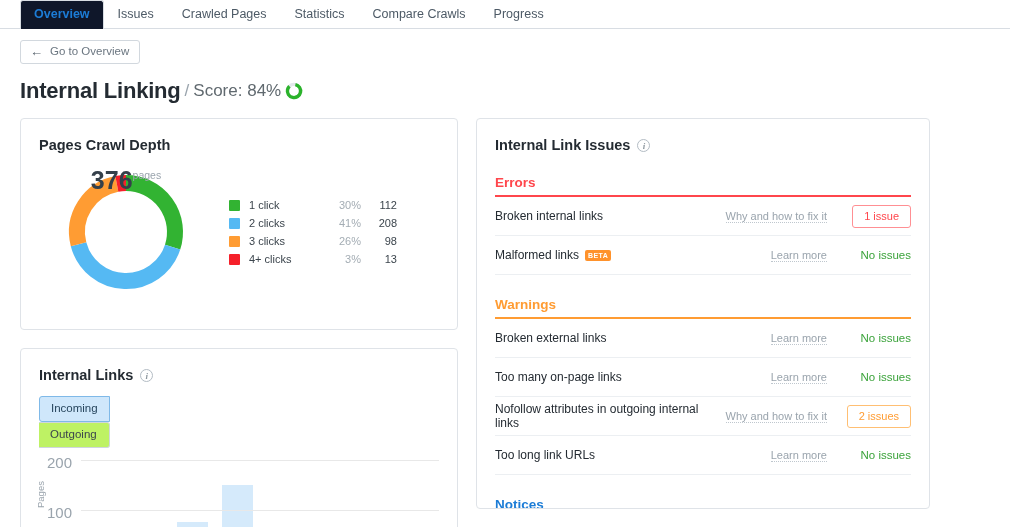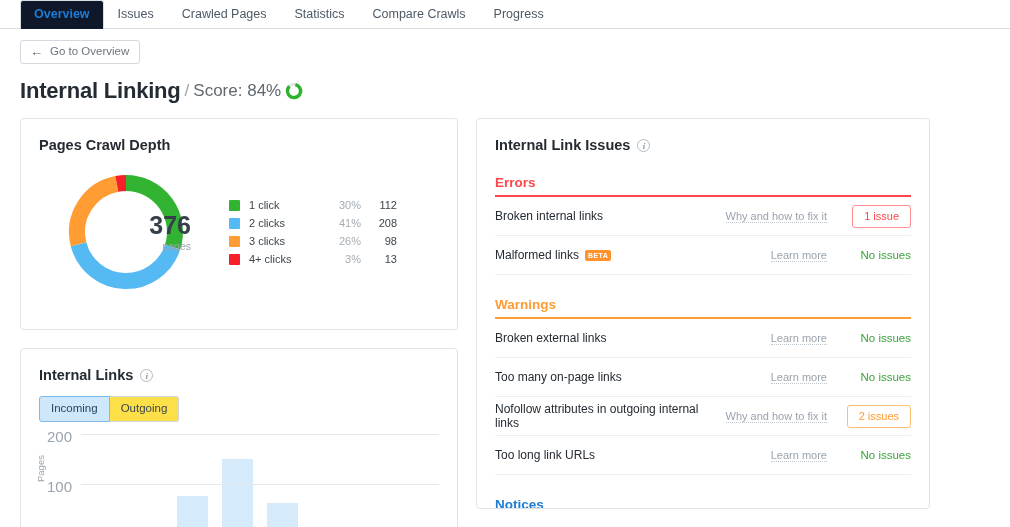--- a/index.html
+++ b/index.html
@@ -109,47 +109,47 @@
     line-height: 12px;
     cursor: pointer;
   }
 
   
   .donutcard { padding: 18px 18px 32px 18px; }
   .donutwrap { display: flex; align-items: center; margin-top: 14px; }
   .donut { position: relative; width: 130px; height: 130px; margin-left: 22px; flex: none; }
   .donut-center {
     position: absolute; inset: 0;
-    display: flex; flex-direction: column;
-    align-items: flex-end; justify-content: center;
+    display: flex; flex-direction: row;
+    align-items: flex-start; justify-content: center;
     pointer-events: none;
   }
   .donut-num { font-size: 25px; font-weight: bold; color: #35404a; line-height: 26px; }
   .donut-lab { font-size: 10.5px; color: #9aa4ad; margin-top: 2px; }
 
   .legend { margin-left: 38px; }
   .legend-row {
     display: flex; align-items: center;
     font-size: 11px; color: #3c454d;
     height: 18px;
   }
   .legend-sw { width: 11px; height: 11px; border-radius: 1px; flex: none; }
   .legend-name { width: 72px; margin-left: 9px; }
   .legend-pct { width: 40px; text-align: right; color: #a4adb4; }
   .legend-cnt { width: 36px; text-align: right; color: #3c454d; }
 
   
   .barcard { padding: 18px 18px 0 18px; height: 203px; overflow: hidden; }
-  .toggle { display: inline-flex; margin-top: 13px; }
+  .toggle { display: inline-flex; margin-top: 13px; flex-direction: column; }
   .toggle div {
     font-size: 11.5px;
     padding: 5px 11px 6px 11px;
     border: 1px solid #cfd6dd;
     color: #3c454d;
-    background: #fde047;
+    background: #bef264;
     cursor: pointer;
     line-height: 13px;
   }
   .toggle div:first-child { border-radius: 3px 0 0 3px; }
   .toggle div:last-child { border-radius: 0 3px 3px 0; border-left: none; }
   .toggle div.on { background: #cfe7fb; border-color: #7fb9e8; color: #27465e; }
 
   .chart { position: relative; margin-top: 14px; height: 118px; }
   .ylab {
     position: absolute; left: -4px; top: 46px;

